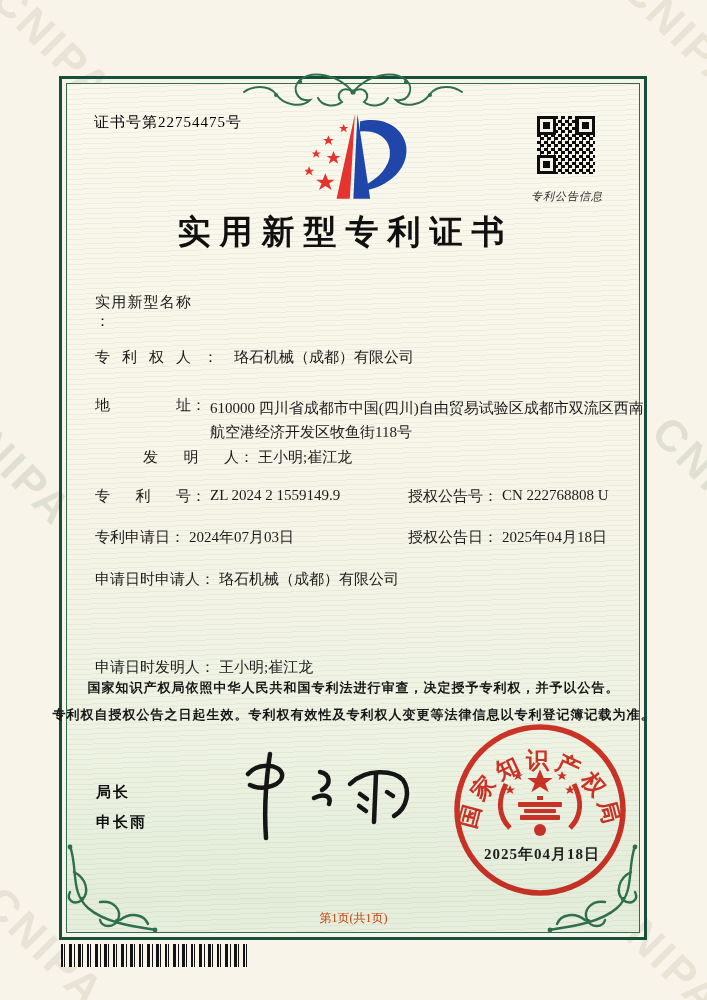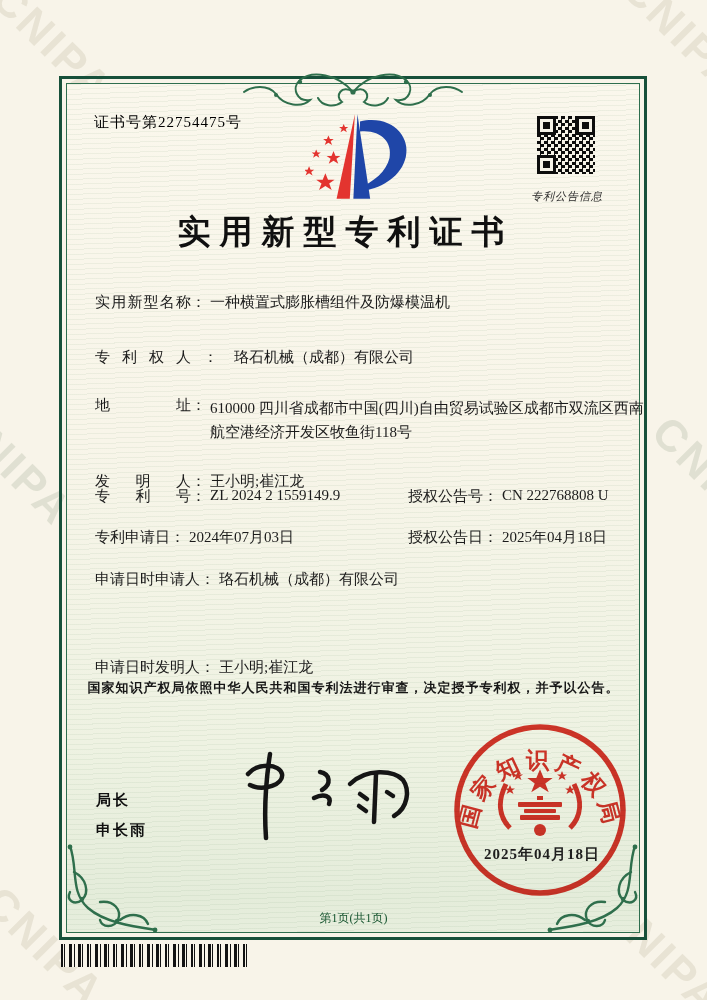--- a/index.html
+++ b/index.html
@@ -25,22 +25,22 @@
   .row{position:absolute;left:95px;font-size:15px;color:#1b1b1b;display:flex;align-items:flex-start;}
   .lbl{display:inline-block;width:96px;text-align:justify;text-align-last:justify;flex:none;}
   .lbl-wide{display:inline-block;flex:none;}
   .colon{flex:none;margin-right:4px;}
   .val{display:inline-block;}
   .val-wrap{width:448px;line-height:1.6;}
   .rcol{left:408px;}
   .notice{position:absolute;left:0;right:0;text-align:center;font-size:13px;font-weight:bold;
           color:#171717;letter-spacing:1px;}
   .director{position:absolute;left:96px;font-size:15px;font-weight:bold;color:#111;
-            font-family:"Liberation Sans",sans-serif;letter-spacing:2px;margin-top:8px;}
-  .footer{position:absolute;left:0;right:0;top:910px;text-align:center;font-size:12px;color:#14532d;}
+            font-family:"Liberation Sans",sans-serif;letter-spacing:2px;}
+  .footer{position:absolute;left:0;right:0;top:910px;text-align:center;font-size:12px;color:#c2410c;}
   
   .qr{position:absolute;left:537px;top:116px;width:58px;height:58px;background:
       repeating-conic-gradient(#0d0d0d 0% 25%, #f5f2e7 0% 50%) 0 0 / 7px 7px;}
   .finder{position:absolute;width:13px;height:13px;border:3px solid #0d0d0d;background:#f5f2e7;}
   .finder i{position:absolute;left:3px;top:3px;width:7px;height:7px;background:#0d0d0d;display:block;}
   .f-tl{left:0;top:0;} .f-tr{right:0;top:0;} .f-bl{left:0;bottom:0;}
   .qr-label{position:absolute;left:524px;top:189px;width:86px;text-align:center;font-size:11px;
             color:#2a2a2a;font-style:italic;letter-spacing:1px;}
   
   .seal{position:absolute;left:450px;top:720px;opacity:0.93;mix-blend-mode:multiply;}
@@ -143,36 +143,35 @@
         <i></i>
       </div>
     <div class="finder f-bl">
         <i></i>
       </div>
   </div>
   <div class="qr-label">专利公告信息</div>
 
   <div class="title">实用新型专利证书</div>
 
-  <div class="row" style="top:293px;">
+  <div class="row" style="top:293px;flex-direction:column;">
     <span class="lbl">实用新型名称</span>
       <span class="colon">：</span>
-    <span class="val">一种横置式膨胀槽组件及防爆模温机</span>
   </div>
   <div class="row" style="top:348px;gap:12px;">
     <span class="lbl">专利权人</span>
       <span class="colon">：</span>
     <span class="val">珞石机械（成都）有限公司</span>
   </div>
   <div class="row" style="top:396px;">
     <span class="lbl">地址</span>
       <span class="colon">：</span>
     <span class="val val-wrap">610000 四川省成都市中国(四川)自由贸易试验区成都市双流区西南航空港经济开发区牧鱼街118号</span>
   </div>
-  <div class="row" style="top:472px;">
+  <div class="row" style="top:448px;margin-left:48px;">
     <span class="lbl">发明人</span>
       <span class="colon">：</span>
     <span class="val">王小明;崔江龙</span>
   </div>
   <div class="row" style="top:487px;">
     <span class="lbl">专利号</span>
       <span class="colon">：</span>
     <span class="val">ZL 2024 2 1559149.9</span>
   </div>
   <div class="row rcol" style="top:487px;">
@@ -195,20 +194,21 @@
       <span class="colon">：</span>
     <span class="val">珞石机械（成都）有限公司</span>
   </div>
   <div class="row" style="top:650px;margin-top:8px;">
     <span class="lbl-wide">申请日时发明人</span>
       <span class="colon">：</span>
     <span class="val">王小明;崔江龙</span>
   </div>
 
   <div class="notice" style="top:679px;">国家知识产权局依照中华人民共和国专利法进行审查，决定授予专利权，并予以公告。</div>
+  <div class="notice" style="top:706px;">专利权自授权公告之日起生效。专利权有效性及专利权人变更等法律信息以专利登记簿记载为准。</div>
 
   <div class="director" style="top:783px;">局长</div>
   <div class="director" style="top:813px;">申长雨</div>
 
   <svg class="sig" width="215" height="105" viewBox="0 0 215 105">
     <g fill="none" stroke="#151515" stroke-width="4.5" stroke-linecap="round">
       <path d="M46,34 C56,22 78,24 80,34 C82,44 62,52 48,45"></path>
       <path d="M68,14 C64,40 62,70 64,98"></path>
       <path d="M118,32 C128,34 130,44 120,50"></path>
       <path d="M112,58 C122,53 130,56 127,64"></path>

